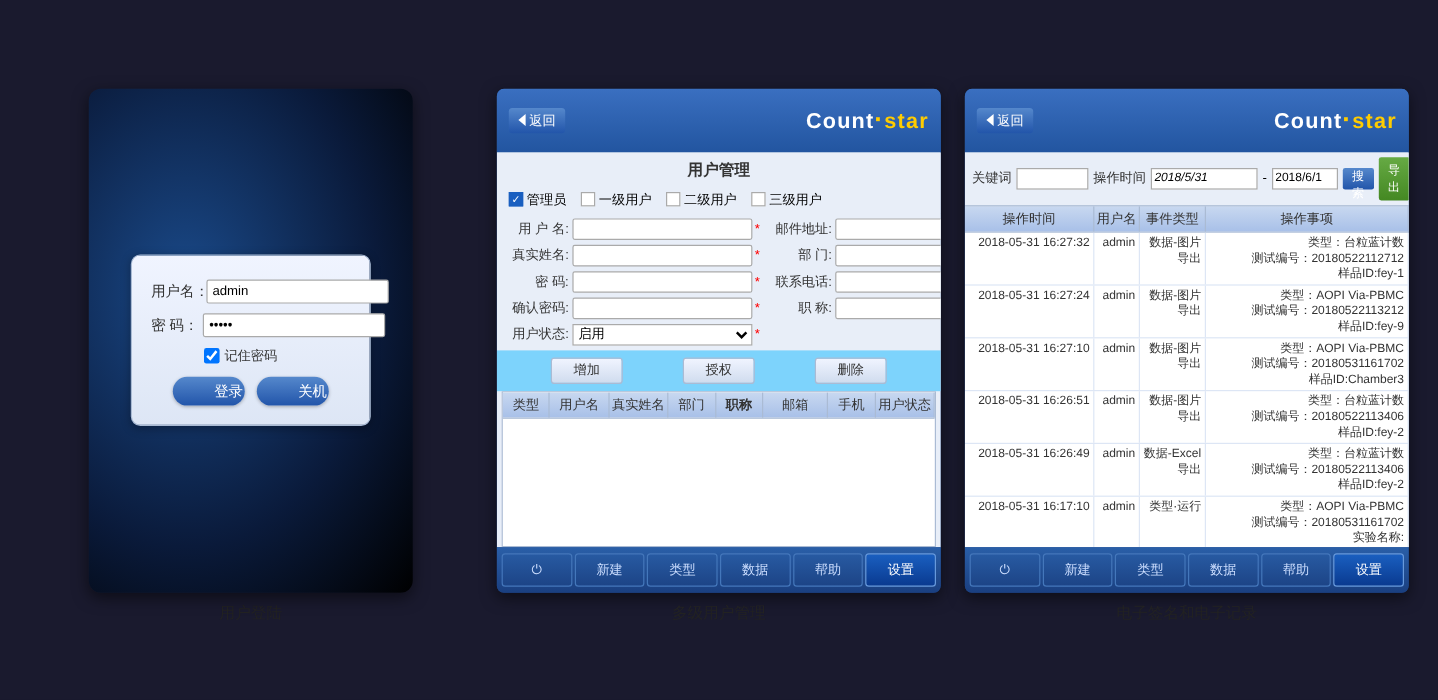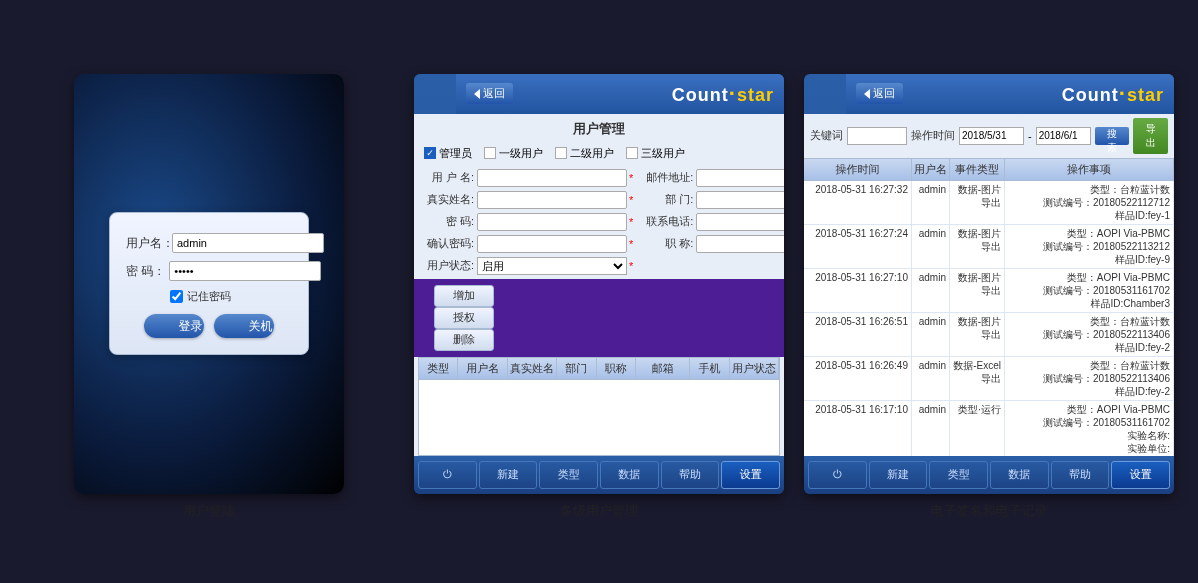--- a/index.html
+++ b/index.html
@@ -117,28 +117,27 @@
       height: 420px;
       background: linear-gradient(180deg, #2a5fa8 0%, #1a3f80 100%);
       border-radius: 6px;
       overflow: hidden;
       display: flex;
       flex-direction: column;
       box-shadow: 0 4px 12px rgba(0,0,0,0.5);
     }
 
     .panel-header {
-      height: 40px;
+      height: 53px;
       background: linear-gradient(180deg, #3a6fc0 0%, #2255a0 100%);
       display: flex;
       align-items: center;
       padding: 0 10px;
       gap: 8px;
       flex-shrink: 0;
-      margin-left: 42px;
     }
 
     .back-btn {
       display: flex;
       align-items: center;
       gap: 3px;
       background: linear-gradient(180deg, #5588cc 0%, #2255aa 100%);
       border: none;
       border-radius: 3px;
       color: #fff;
@@ -269,22 +268,21 @@
 
     .req {
       color: red;
       margin-left: 2px;
     }
 
     .action-buttons {
       display: flex;
       justify-content: space-around;
       padding: 6px 20px;
-      background: #4c1d95;
-      flex-direction: column;
+      background: #7dd3fc;
     }
 
     .action-btn {
       width: 60px;
       height: 22px;
       border-radius: 3px;
       border: 1px solid #aabbd4;
       background: linear-gradient(180deg, #f0f4ff 0%, #d0dcee 100%);
       font-size: 11px;
       cursor: pointer;
@@ -310,21 +308,21 @@
       padding: 3px 2px;
       border-right: 1px solid #aabbd4;
       text-align: center;
       color: #333;
     }
 
     .col-type { width: 40px; }
     .col-username { width: 50px; }
     .col-realname { width: 50px; }
     .col-dept { width: 40px; }
-    .col-title { width: 40px; }
+    .col-title { width: 40px; font-weight: bold; }
     .col-email { width: 55px; }
     .col-phone { width: 40px; }
     .col-status { width: 50px; }
 
     .panel-footer {
       height: 38px;
       background: linear-gradient(180deg, #2a5fa8 0%, #1a3f80 100%);
       display: flex;
       align-items: center;
       padding: 0 4px;
@@ -640,21 +638,21 @@
           <span>Count</span><span class="dot">·</span><span class="star">star</span>
         </div>
       </div>
 
       <div class="panel-content">
 
         <div class="search-bar">
           <label>关键词</label>
           <input type="text" style="">
           <label>操作时间</label>
-          <input type="text" value="2018/5/31" style="width: 65px;">
+          <input type="text" value="2018/5/31" style="width: 89px; font-style: italic;">
           <span style="font-size:11px;">-</span>
           <input type="text" value="2018/6/1" style="width: 55px;">
           <button class="search-btn">搜索</button>
           <button class="export-btn">导出</button>
         </div>
 
         <div class="log-table-header">
           <div class="log-col-time">操作时间</div>
           <div class="log-col-user">用户名</div>
           <div class="log-col-evtype">事件类型</div>

